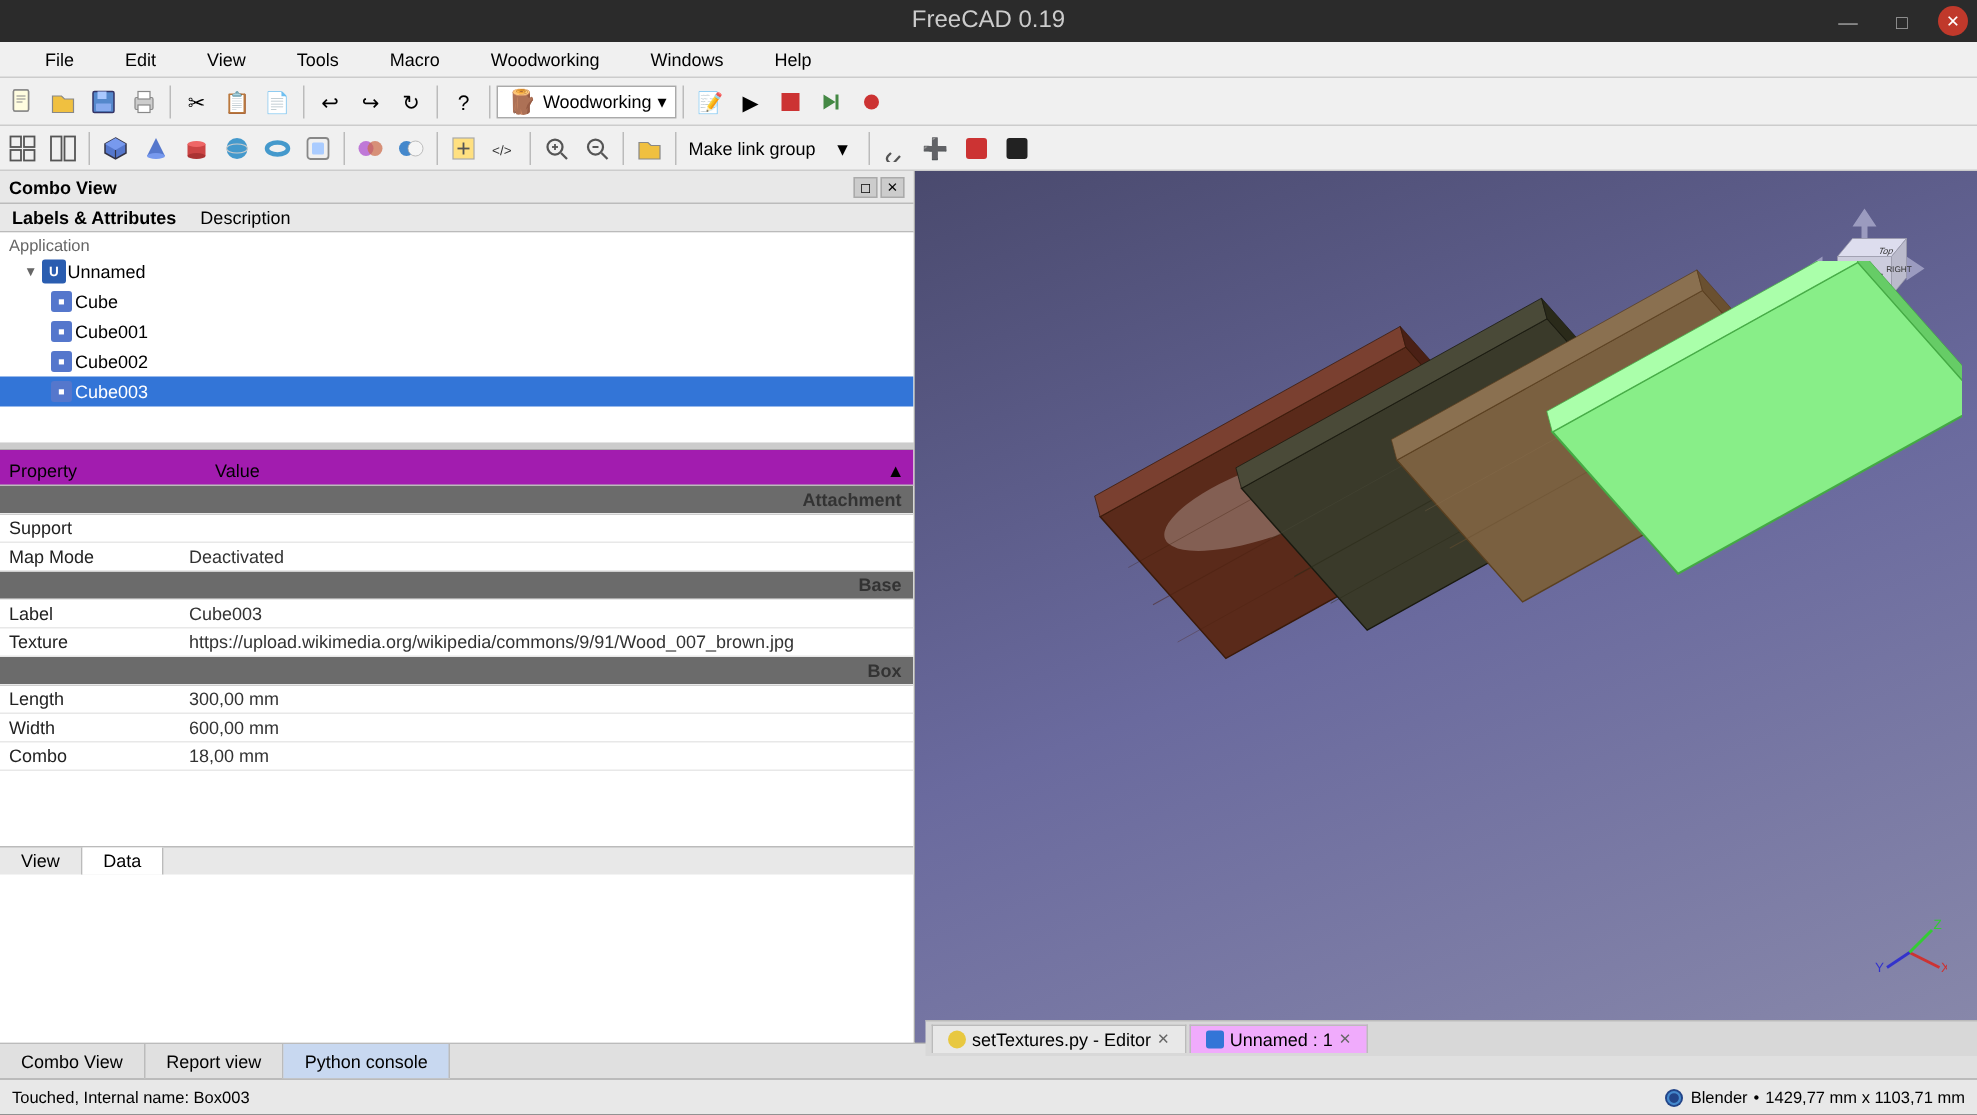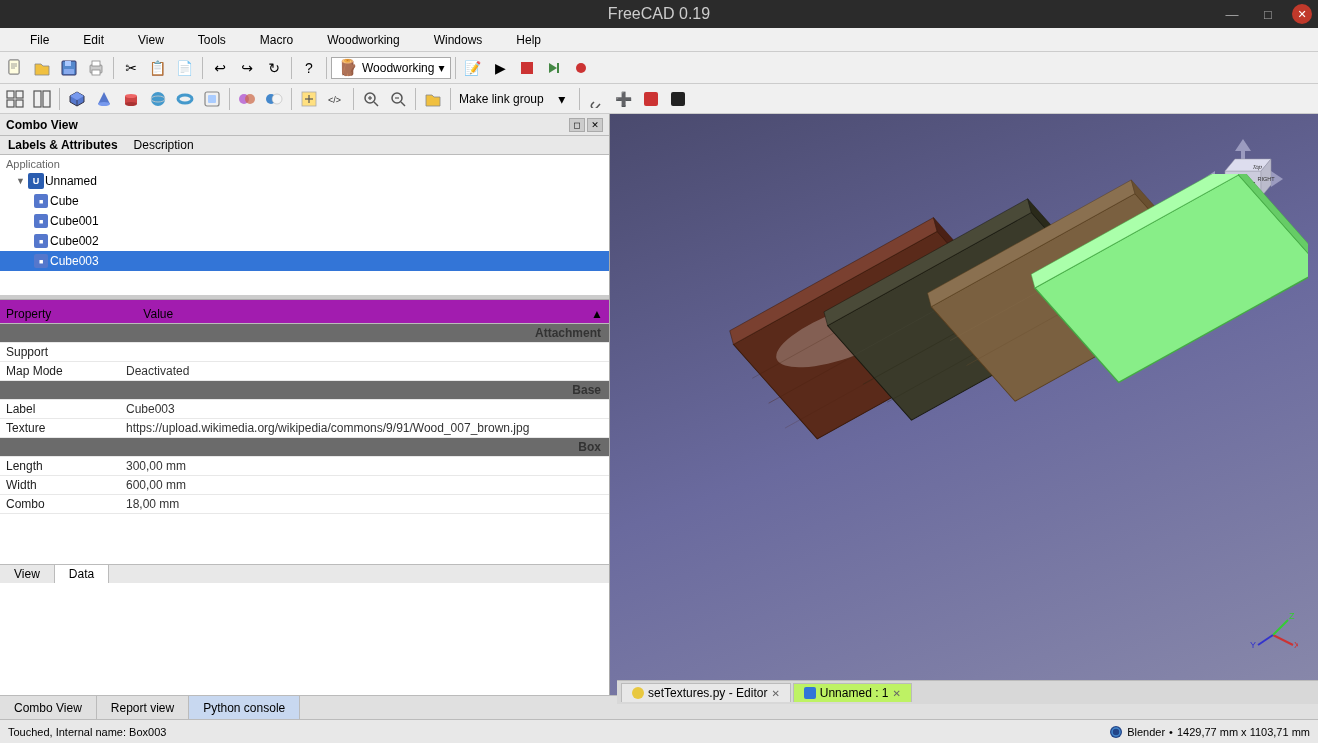--- a/index.html
+++ b/index.html
@@ -81,21 +81,21 @@
     #objects-area { position: absolute; top: 80px; left: 50px; right: 20px; bottom: 40px; }
 
     
     #bottom-tabs { height: 24px; background: #e8e8e8; border-top: 1px solid #bbb; display: flex; align-items: center; }
     .bottom-tab { padding: 2px 14px; cursor: pointer; font-size: 12px; border-right: 1px solid #bbb; height: 100%; display: flex; align-items: center; }
     .bottom-tab.active { background: #c8d8f0; }
 
     
     #viewport-tabs { height: 24px; background: #d8d8d8; border-top: 1px solid #bbb; display: flex; align-items: center; padding: 0 4px; gap: 2px; }
     .vp-tab { padding: 2px 10px; cursor: pointer; font-size: 12px; background: #e8e8e8; border: 1px solid #bbb; border-bottom: none; display: flex; align-items: center; gap: 4px; }
-    .vp-tab.active { background: #bef264; align-items: center; }
+    .vp-tab.active { background: #f0abfc; align-items: center; }
     .vp-tab-close { font-size: 10px; color: #666; cursor: pointer; }
     .vp-tab-icon { width: 12px; height: 12px; border-radius: 50%; background: #e8c840; display: inline-block; }
     .vp-tab-icon2 { width: 12px; height: 12px; border-radius: 2px; background: #3375d7; display: inline-block; }
 
     
     #statusbar { height: 24px; background: #e8e8e8; border-top: 1px solid #bbb; display: flex; align-items: center; padding: 0 8px; justify-content: space-between; font-size: 11px; }
 
     
     #axes { position: absolute; bottom: 20px; right: 30px; width: 50px; height: 50px; }
 

